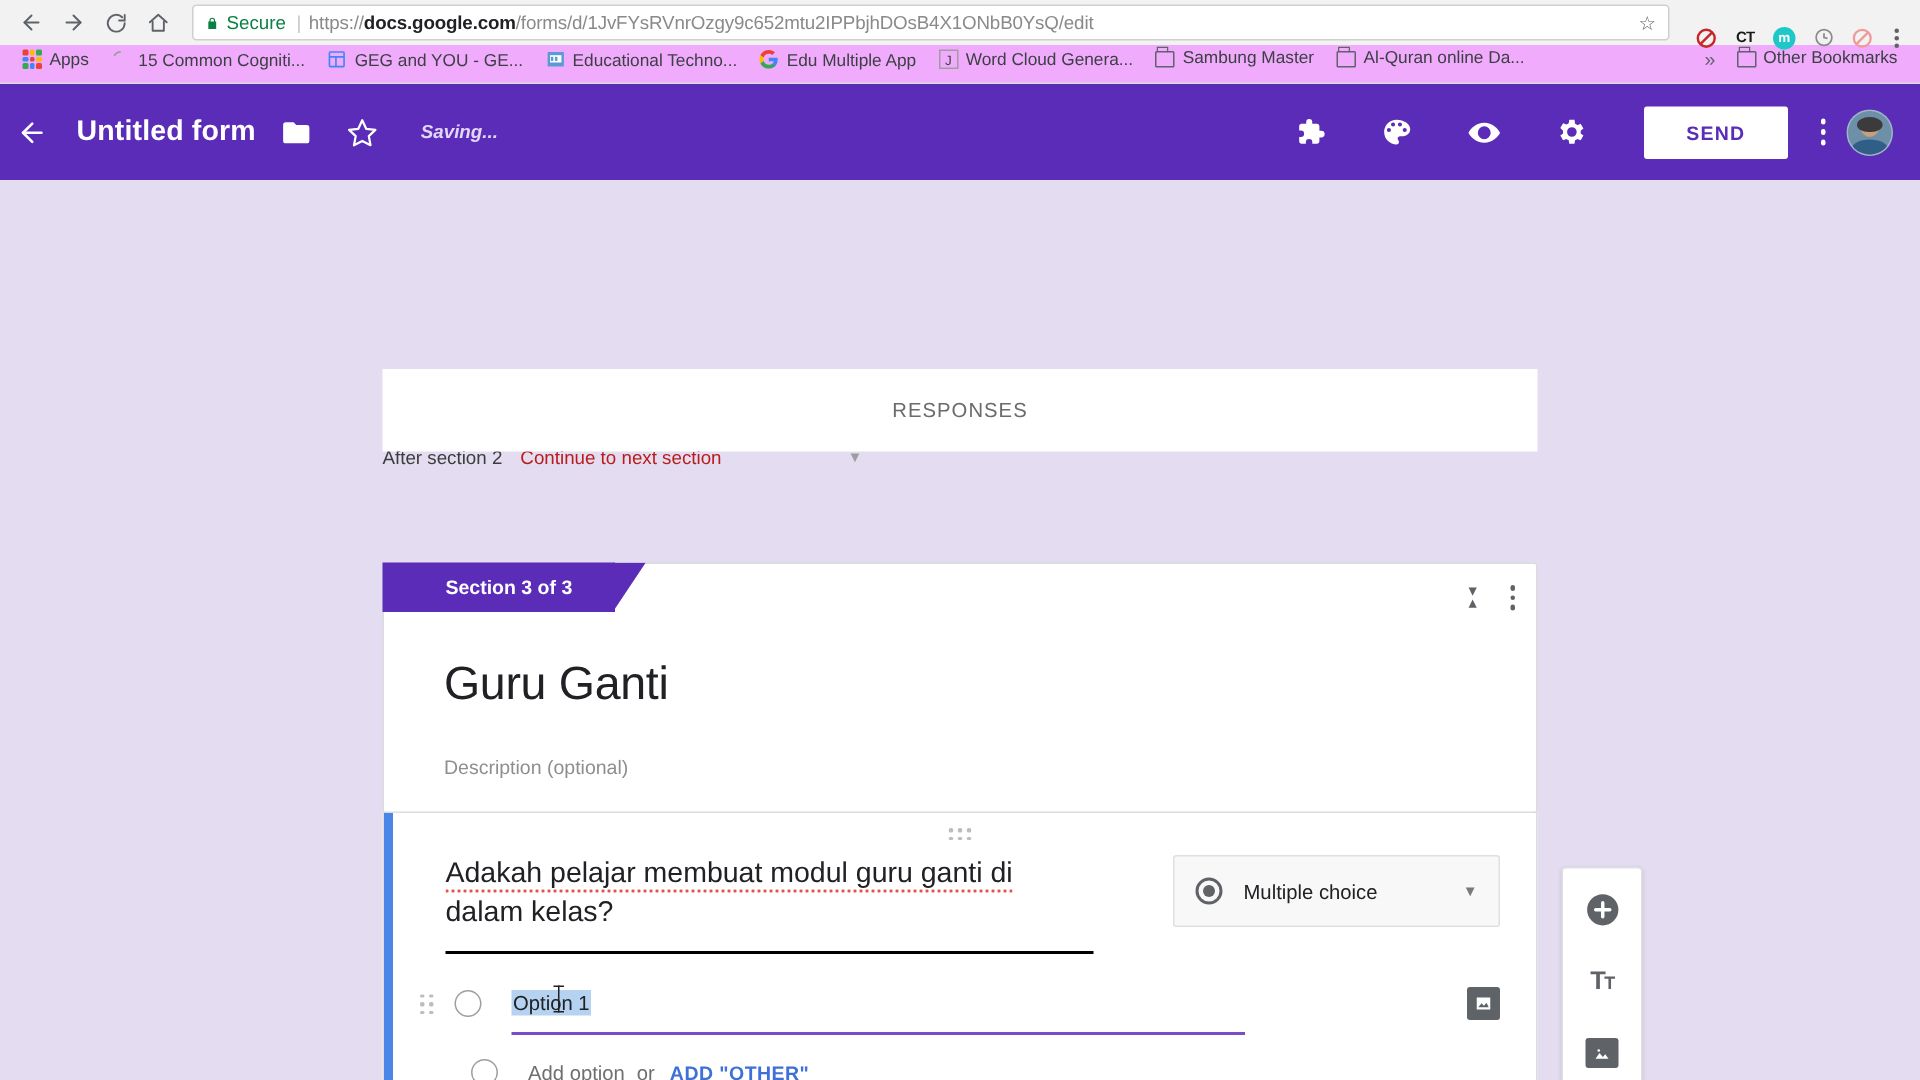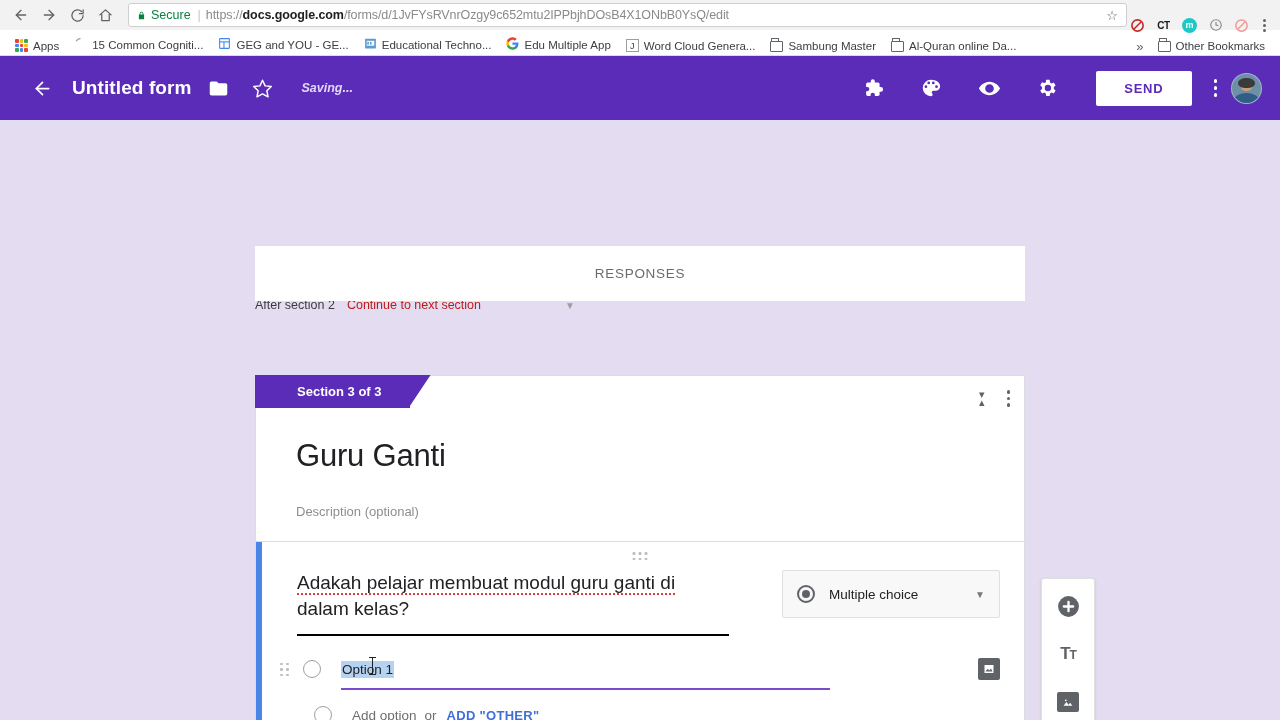--- a/index.html
+++ b/index.html
@@ -26,21 +26,21 @@
     font-size: 15px;
     border-radius: 50%;
   }
   .nav-btn svg { display:block; }
   .omnibox {
     flex: 1;
     height: 24px;
     background: #ffffff;
     border: 1px solid #cfcfcf;
     border-radius: 3px;
-    margin: 0 0 0 8px;
+    margin: 0 14px 0 8px;
     display: flex;
     align-items: center;
     padding: 0 8px;
     font-size: 12.5px;
     color: #202124;
     gap: 5px;
     overflow: hidden;
     white-space: nowrap;
   }
   .lock-ico { color: #0b8043; font-size: 10px; display:flex; align-items:center;}
@@ -52,24 +52,24 @@
   .star-ico { margin-left: auto; color: #5f6368; font-size: 13px; padding-left:6px;}
   .ext-row { display: flex; align-items: center; gap: 9px; padding-right: 2px; margin-top: 20px; }
   .ext { width: 17px; height: 17px; display: flex; align-items: center; justify-content: center; font-size: 11px; }
   .kebab-v {
     display: flex; flex-direction: column; gap: 2px; align-items: center;
     padding: 0 4px;
   }
   .kebab-v i { width: 3px; height: 3px; background: #5f6368; border-radius: 50%; display:block;}
 
   .bookmarks-bar {
-    background: #ffffff;
+    background: #f0abfc;
     height: 26px;
     display: flex;
-    align-items: flex-end;
+    align-items: flex-start;
     padding: 0 9px;
     gap: 3px;
     border-bottom: 1px solid #dcdcdc;
     font-size: 11.5px;
     color: #3c4043;
     white-space: nowrap;
   }
   .bm {
     display: flex; align-items: center; gap: 5px;
     padding: 3px 6px; border-radius: 3px;
@@ -90,21 +90,21 @@
     border:1.6px solid #5f6368; border-bottom:none; border-radius:1px 1px 0 0;
   }
   .chev-more { color:#5f6368; font-size: 13px; padding: 0 5px; }
 
   
   .forms-header {
     background: #5b2cb8;
     height: 64px;
     display: flex;
     align-items: center;
-    padding: 0 18px 0 32px;
+    padding: 0 18px 0 11px;
     position: relative;
   }
   .hdr-back { color:#fff; font-size: 20px; width:30px; display:flex; align-items:center;}
   .form-title {
     color: #ffffff; font-size: 19px; font-weight: 700;
     margin-left: 10px; letter-spacing: .1px;
   }
   .hdr-icon-btn {
     width: 34px; height: 34px; display:flex; align-items:center; justify-content:center;
     color:#fff; margin-left: 10px;

